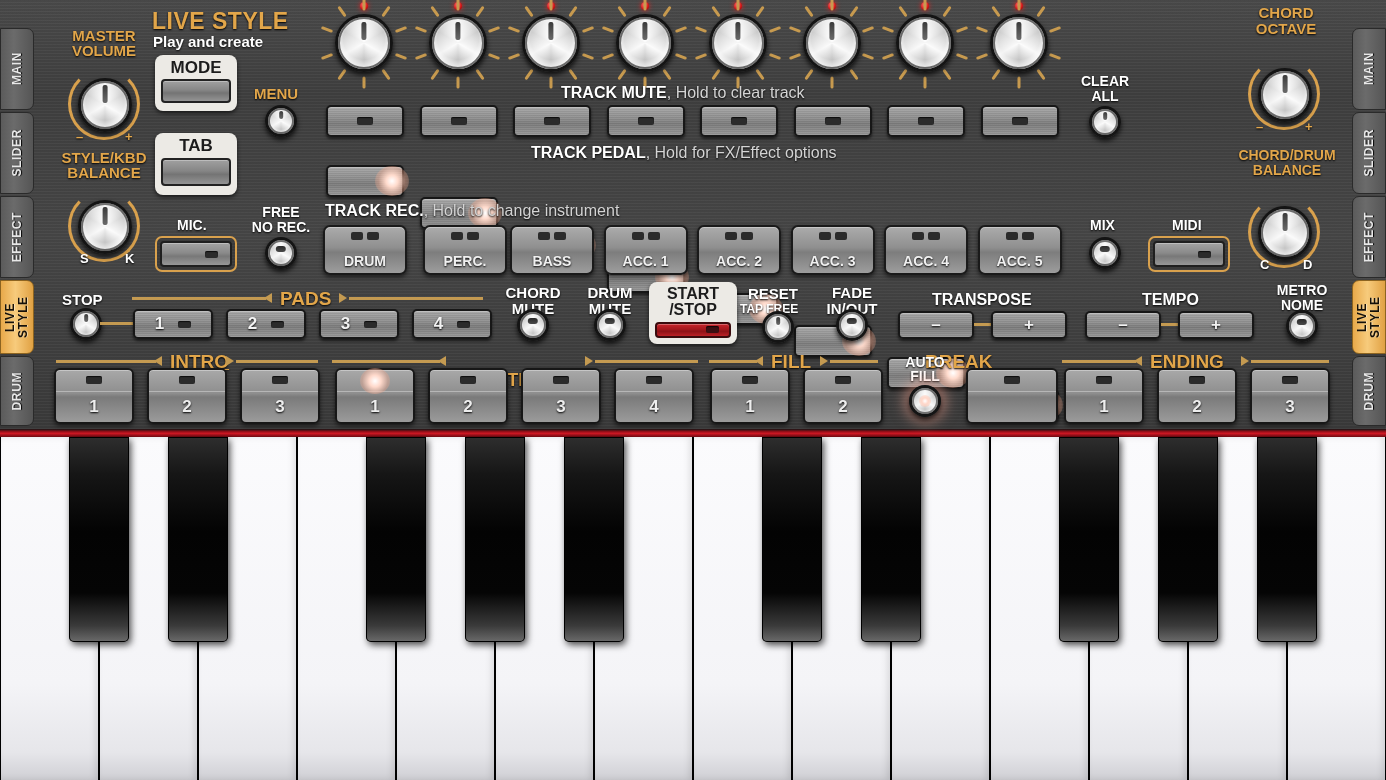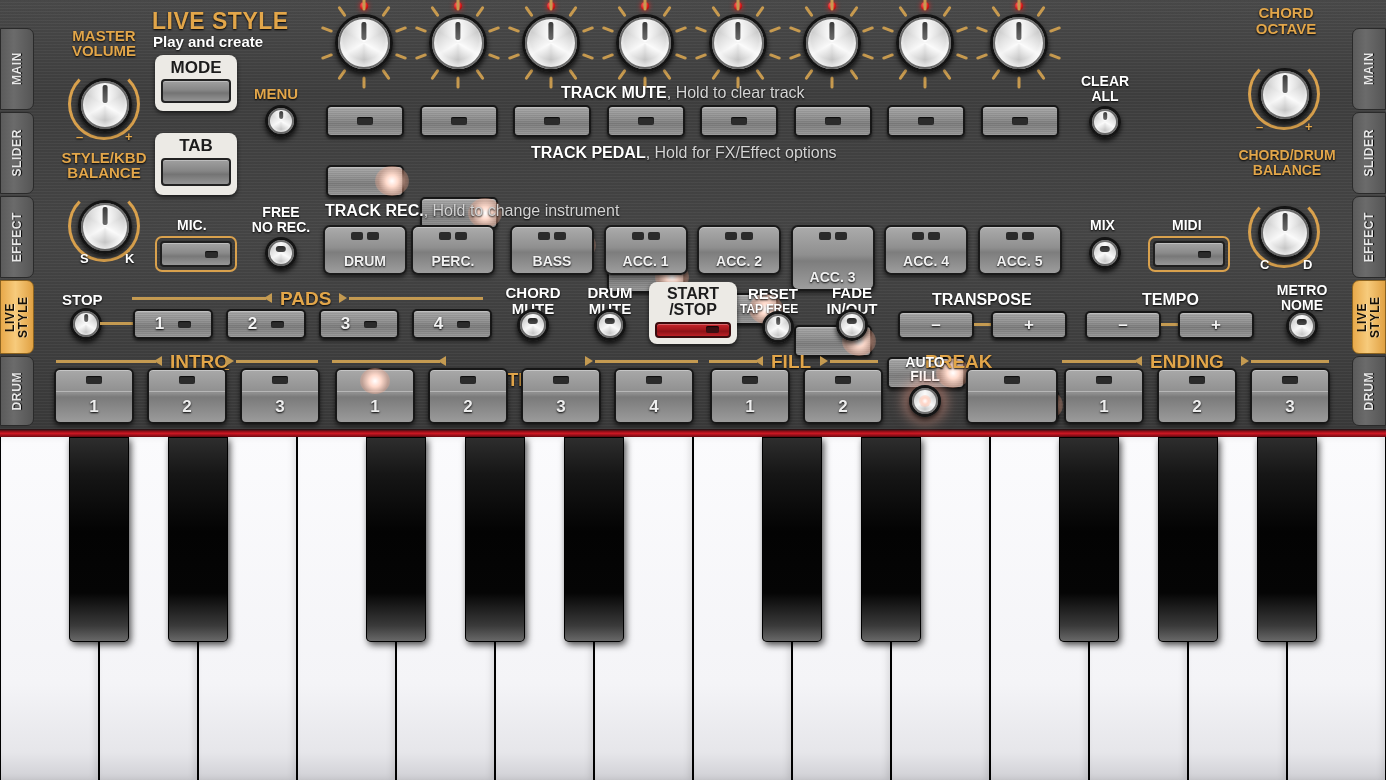--- a/index.html
+++ b/index.html
@@ -414,21 +414,21 @@
     <span class="lbl" style="position:static;">TRACK  REC.</span><span class="lbl thin" style="position:static;color:#d4d4d4;">, Hold to change instrument</span>
   </div>
   <div id="rec-row">
       <div class="trackbtn" style="left: 323px; top: 225px; width: 84px; height: 50px;">
         <div class="dash2">
           <span></span>
           <span></span>
         </div>
         <div class="nm">DRUM</div>
       </div>
-      <div class="trackbtn" style="left: 411px; top: 225px; width: 84px; height: 50px;">
+      <div class="trackbtn" style="left: 423px; top: 225px; width: 84px; height: 50px;">
         <div class="dash2">
           <span></span>
           <span></span>
         </div>
         <div class="nm">PERC.</div>
       </div>
       <div class="trackbtn" style="left: 510px; top: 225px; width: 84px; height: 50px;">
         <div class="dash2">
           <span></span>
           <span></span>
@@ -442,21 +442,21 @@
         </div>
         <div class="nm">ACC. 1</div>
       </div>
       <div class="trackbtn" style="left: 697px; top: 225px; width: 84px; height: 50px;">
         <div class="dash2">
           <span></span>
           <span></span>
         </div>
         <div class="nm">ACC. 2</div>
       </div>
-      <div class="trackbtn" style="left: 790.5px; top: 225px; width: 84px; height: 66px;">
+      <div class="trackbtn" style="left: 790.5px; top: 225px; width: 84px; height: 50px;">
         <div class="dash2">
           <span></span>
           <span></span>
         </div>
         <div class="nm">ACC. 3</div>
       </div>
       <div class="trackbtn" style="left: 884px; top: 225px; width: 84px; height: 50px;">
         <div class="dash2">
           <span></span>
           <span></span>

